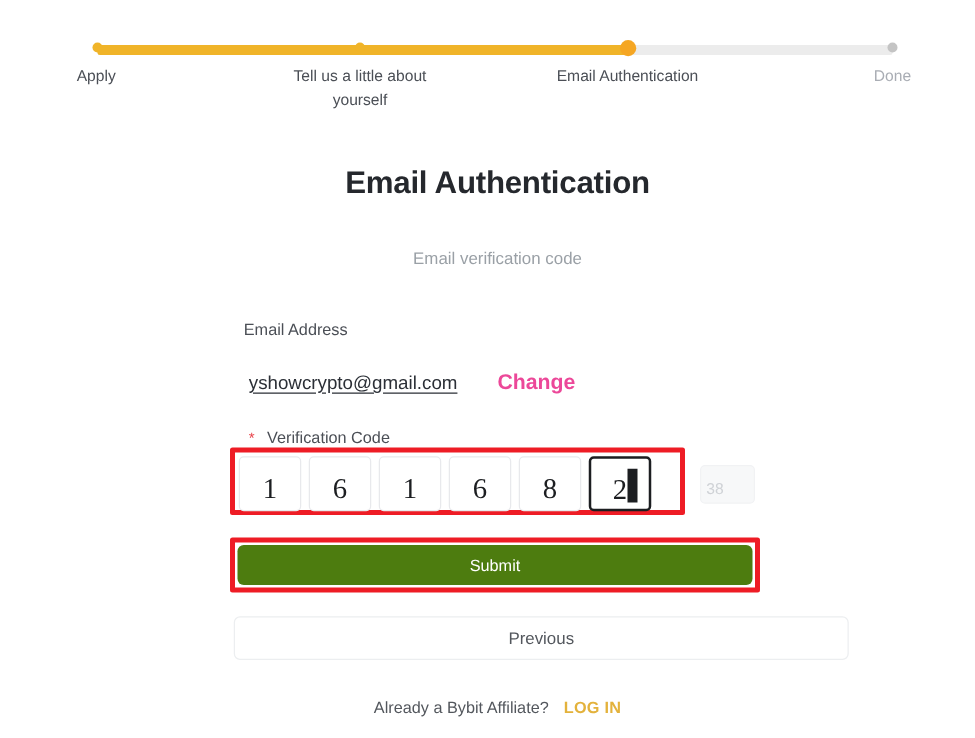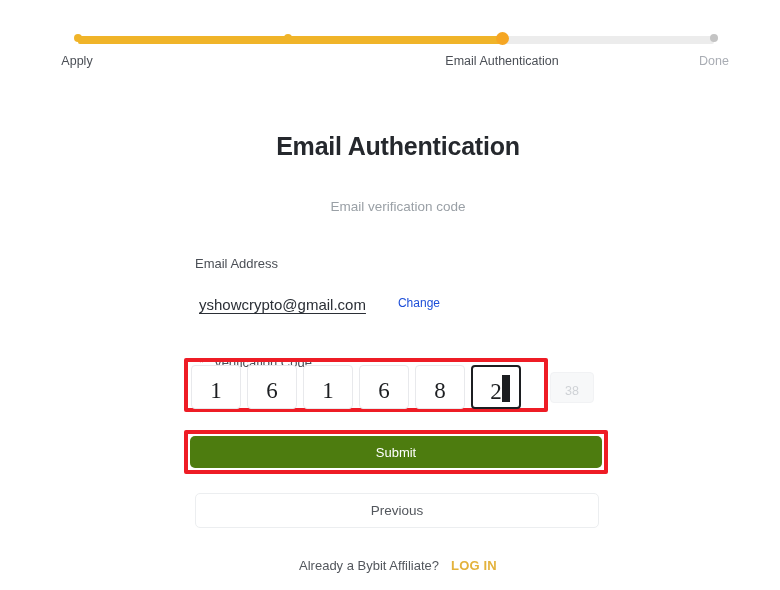--- a/index.html
+++ b/index.html
@@ -91,34 +91,34 @@
     width: 412px;
   }
 
   .field-label {
     font-size: 13px;
     color: #4b4f56;
     margin-bottom: 13px;
   }
   .email-row {
     display: flex;
-    align-items: flex-start;
+    align-items: center;
     gap: 24px;
-    margin-bottom: 30px;
+    margin-bottom: 14px;
   }
   .email-value {
     font-size: 15px;
     color: #2b2f36;
     text-decoration: underline;
     text-underline-offset: 3px;
   }
   .change-link {
-    font-size: 12px;
-    color: #1d4ed8;
-    font-weight: normal;
+    font-size: 17px;
+    color: #ec4899;
+    font-weight: bold;
     cursor: pointer;
   }
 
   .req-label {
     font-size: 13px;
     color: #4b4f56;
     margin-bottom: 8px;
   }
   .req-star { color: #e8434a; font-size: 12px; margin-right: 2px; }
 
@@ -160,30 +160,30 @@
   }
   .caret {
     position: absolute;
     right: 9px;
     top: 8px;
     width: 1.5px;
     height: 27px;
     background: #1c1e21;
   }
   .countdown {
-    margin-left: 23px;
+    margin-left: 33px;
     width: 44px;
     height: 31px;
     background: #f7f8f9;
     border: 1px solid #f1f2f4;
     border-radius: 4px;
     color: #cfd2d6;
     font-size: 12.5px;
     line-height: 29px;
-    text-align: center;
+    text-align: left;
   }
 
   
   .submit-annot {
     position: absolute;
     left: -3px;
     top: 182px;
     width: 424px;
     height: 44px;
     border: 4px solid #ee1c25;
@@ -200,23 +200,23 @@
     border: none;
     border-radius: 5px;
     color: #ffffff;
     font-size: 13px;
     font-family: "Liberation Sans", sans-serif;
     cursor: pointer;
   }
 
   .previous-btn {
     position: absolute;
-    left: 8px;
+    left: 0px;
     top: 245px;
-    width: 404px;
+    width: 492px;
     height: 35px;
     background: #ffffff;
     border: 1px solid #eceef0;
     border-radius: 5px;
     color: #53575d;
     font-size: 13.5px;
     font-family: "Liberation Sans", sans-serif;
     cursor: pointer;
   }
 
@@ -245,20 +245,21 @@
   <div class="stepper">
     <div class="track"></div>
     <div class="track-fill"></div>
 
     <div class="dot small done-c" style="left:70px;"></div>
     <div class="dot small done-c" style="left:280px;"></div>
     <div class="dot large active" style="left:494px;"></div>
     <div class="dot small pending" style="left:706px;"></div>
 
     <div class="step-label" style="left:-11px;">Apply</div>
+    <div class="step-label" style="left:200px;">Tell us a little about yourself</div>
     <div class="step-label" style="left:414px;">Email Authentication</div>
     <div class="step-label muted" style="left:626px;">Done</div>
   </div>
 
   <div class="title">Email Authentication</div>
   <div class="subtitle">Email verification code</div>
 
   <div class="form">
 
     <div class="field-label">Email Address</div>

